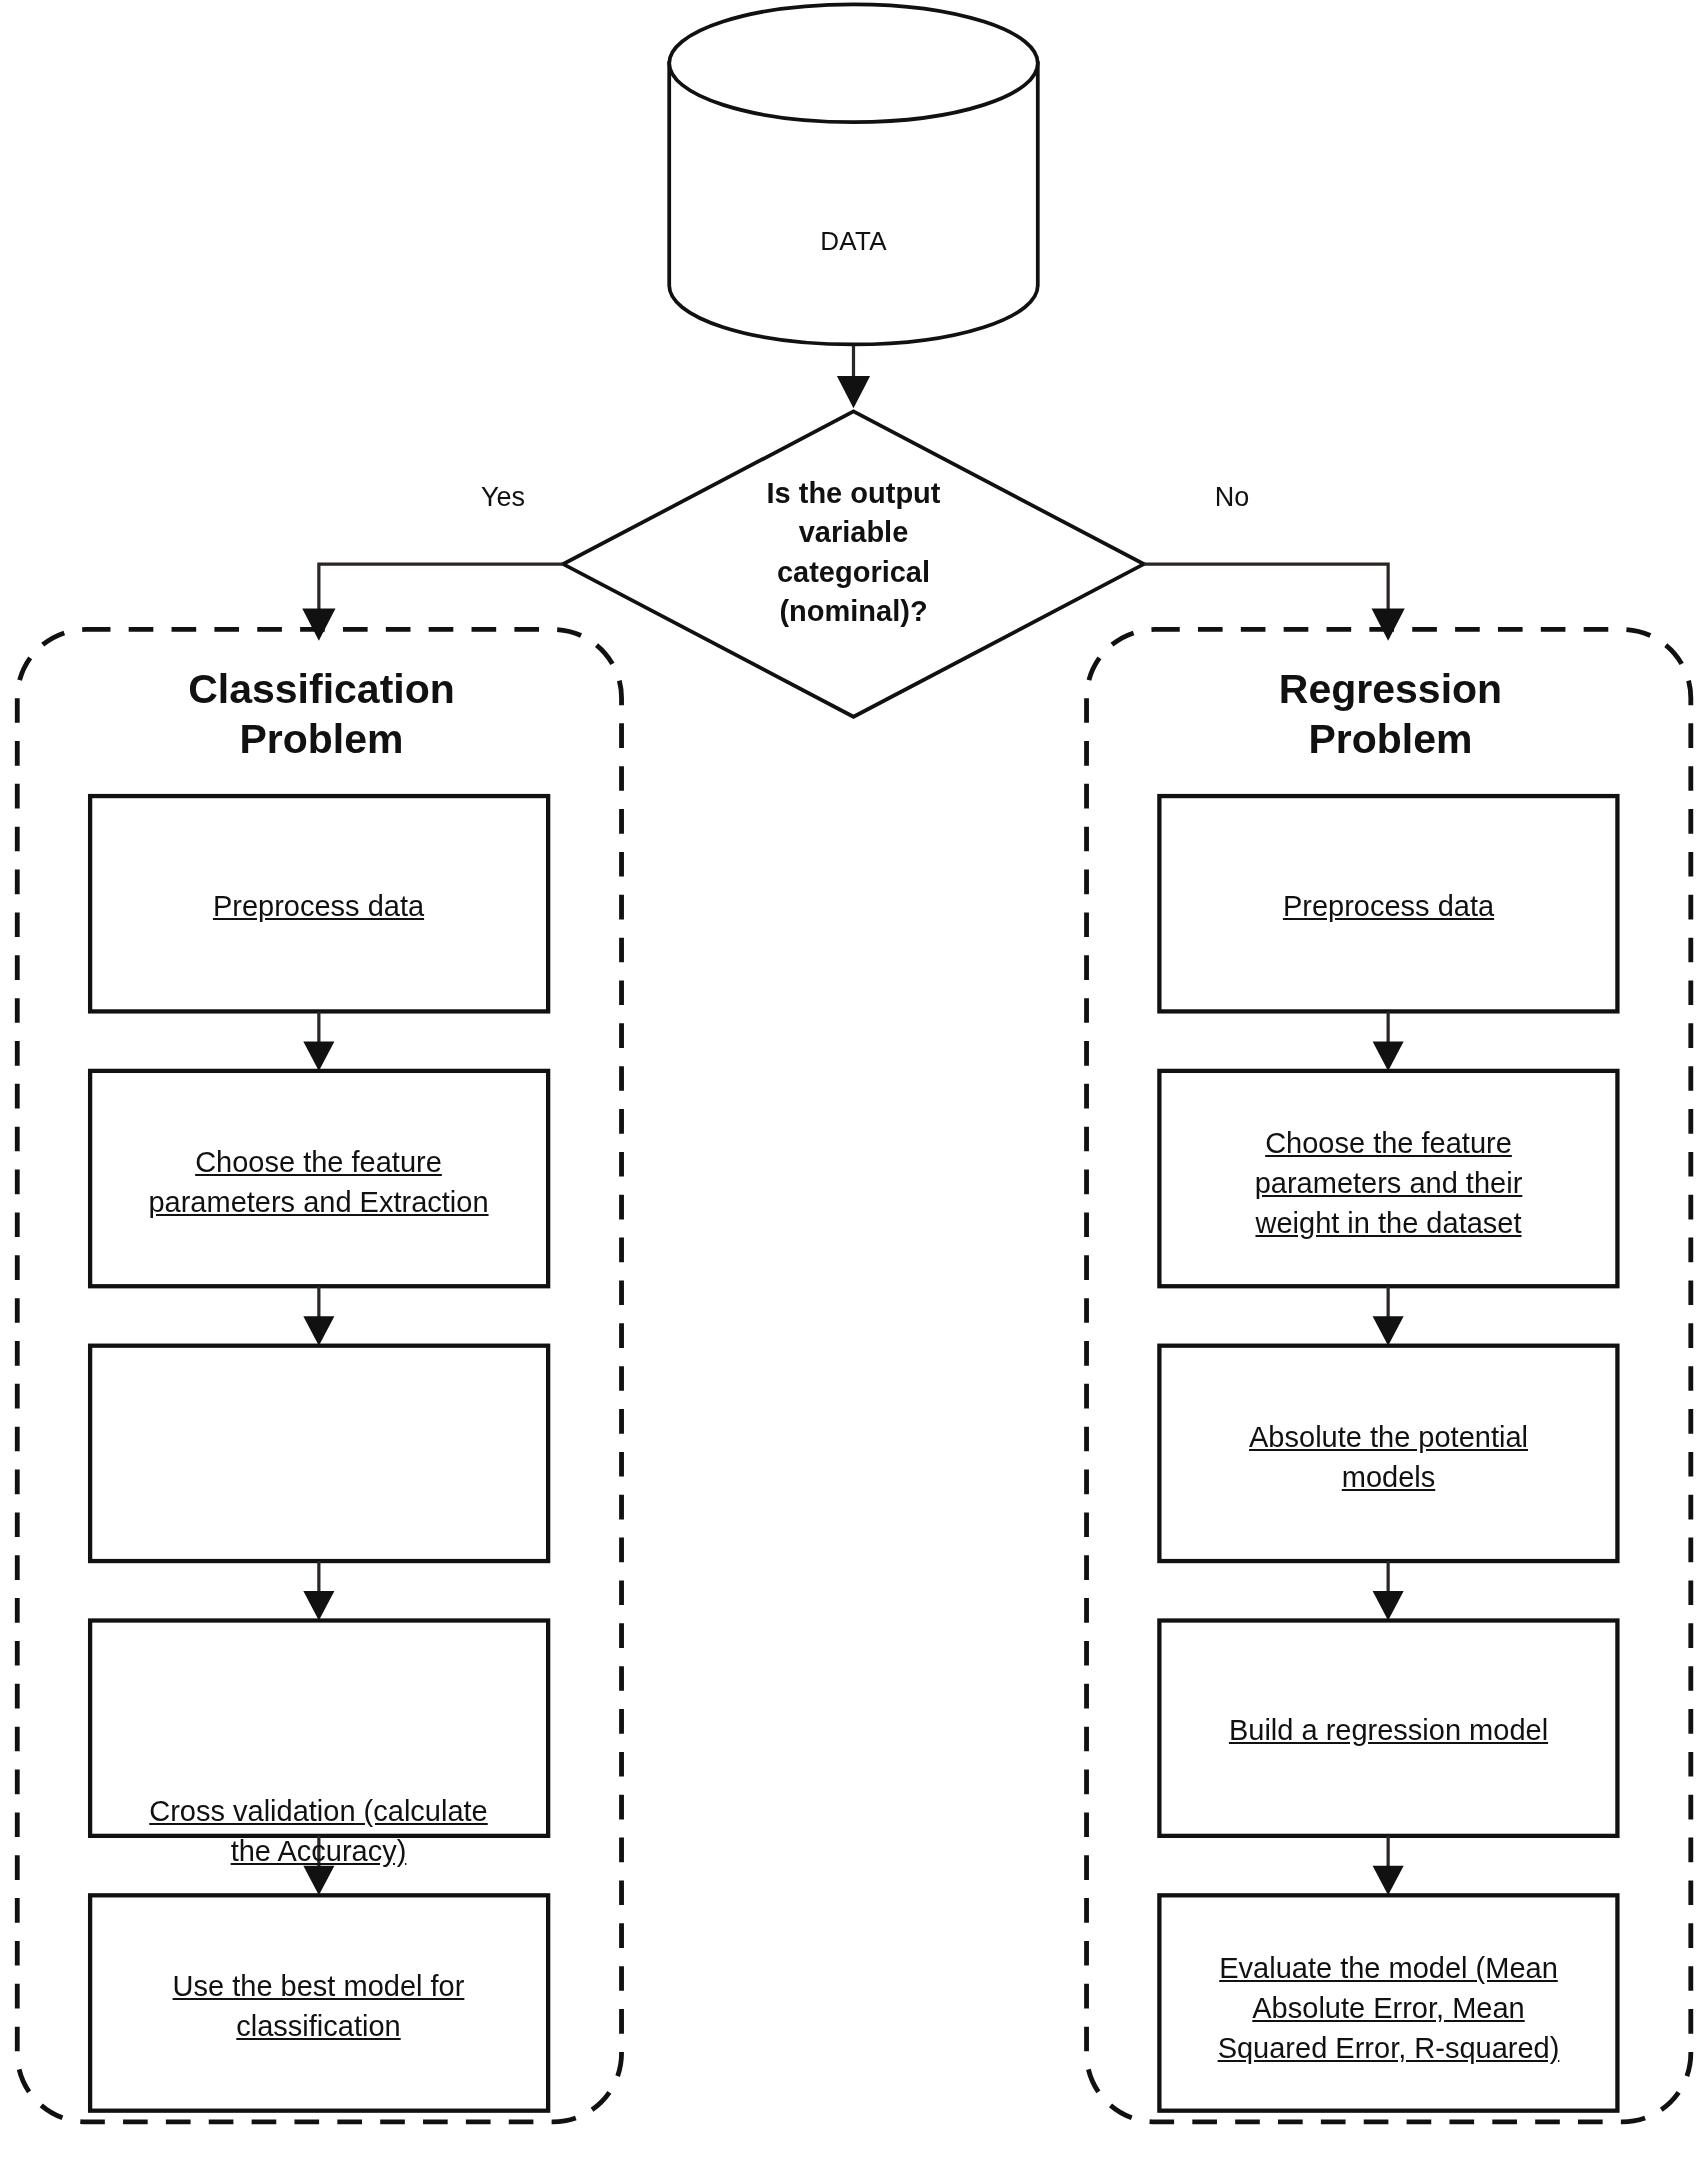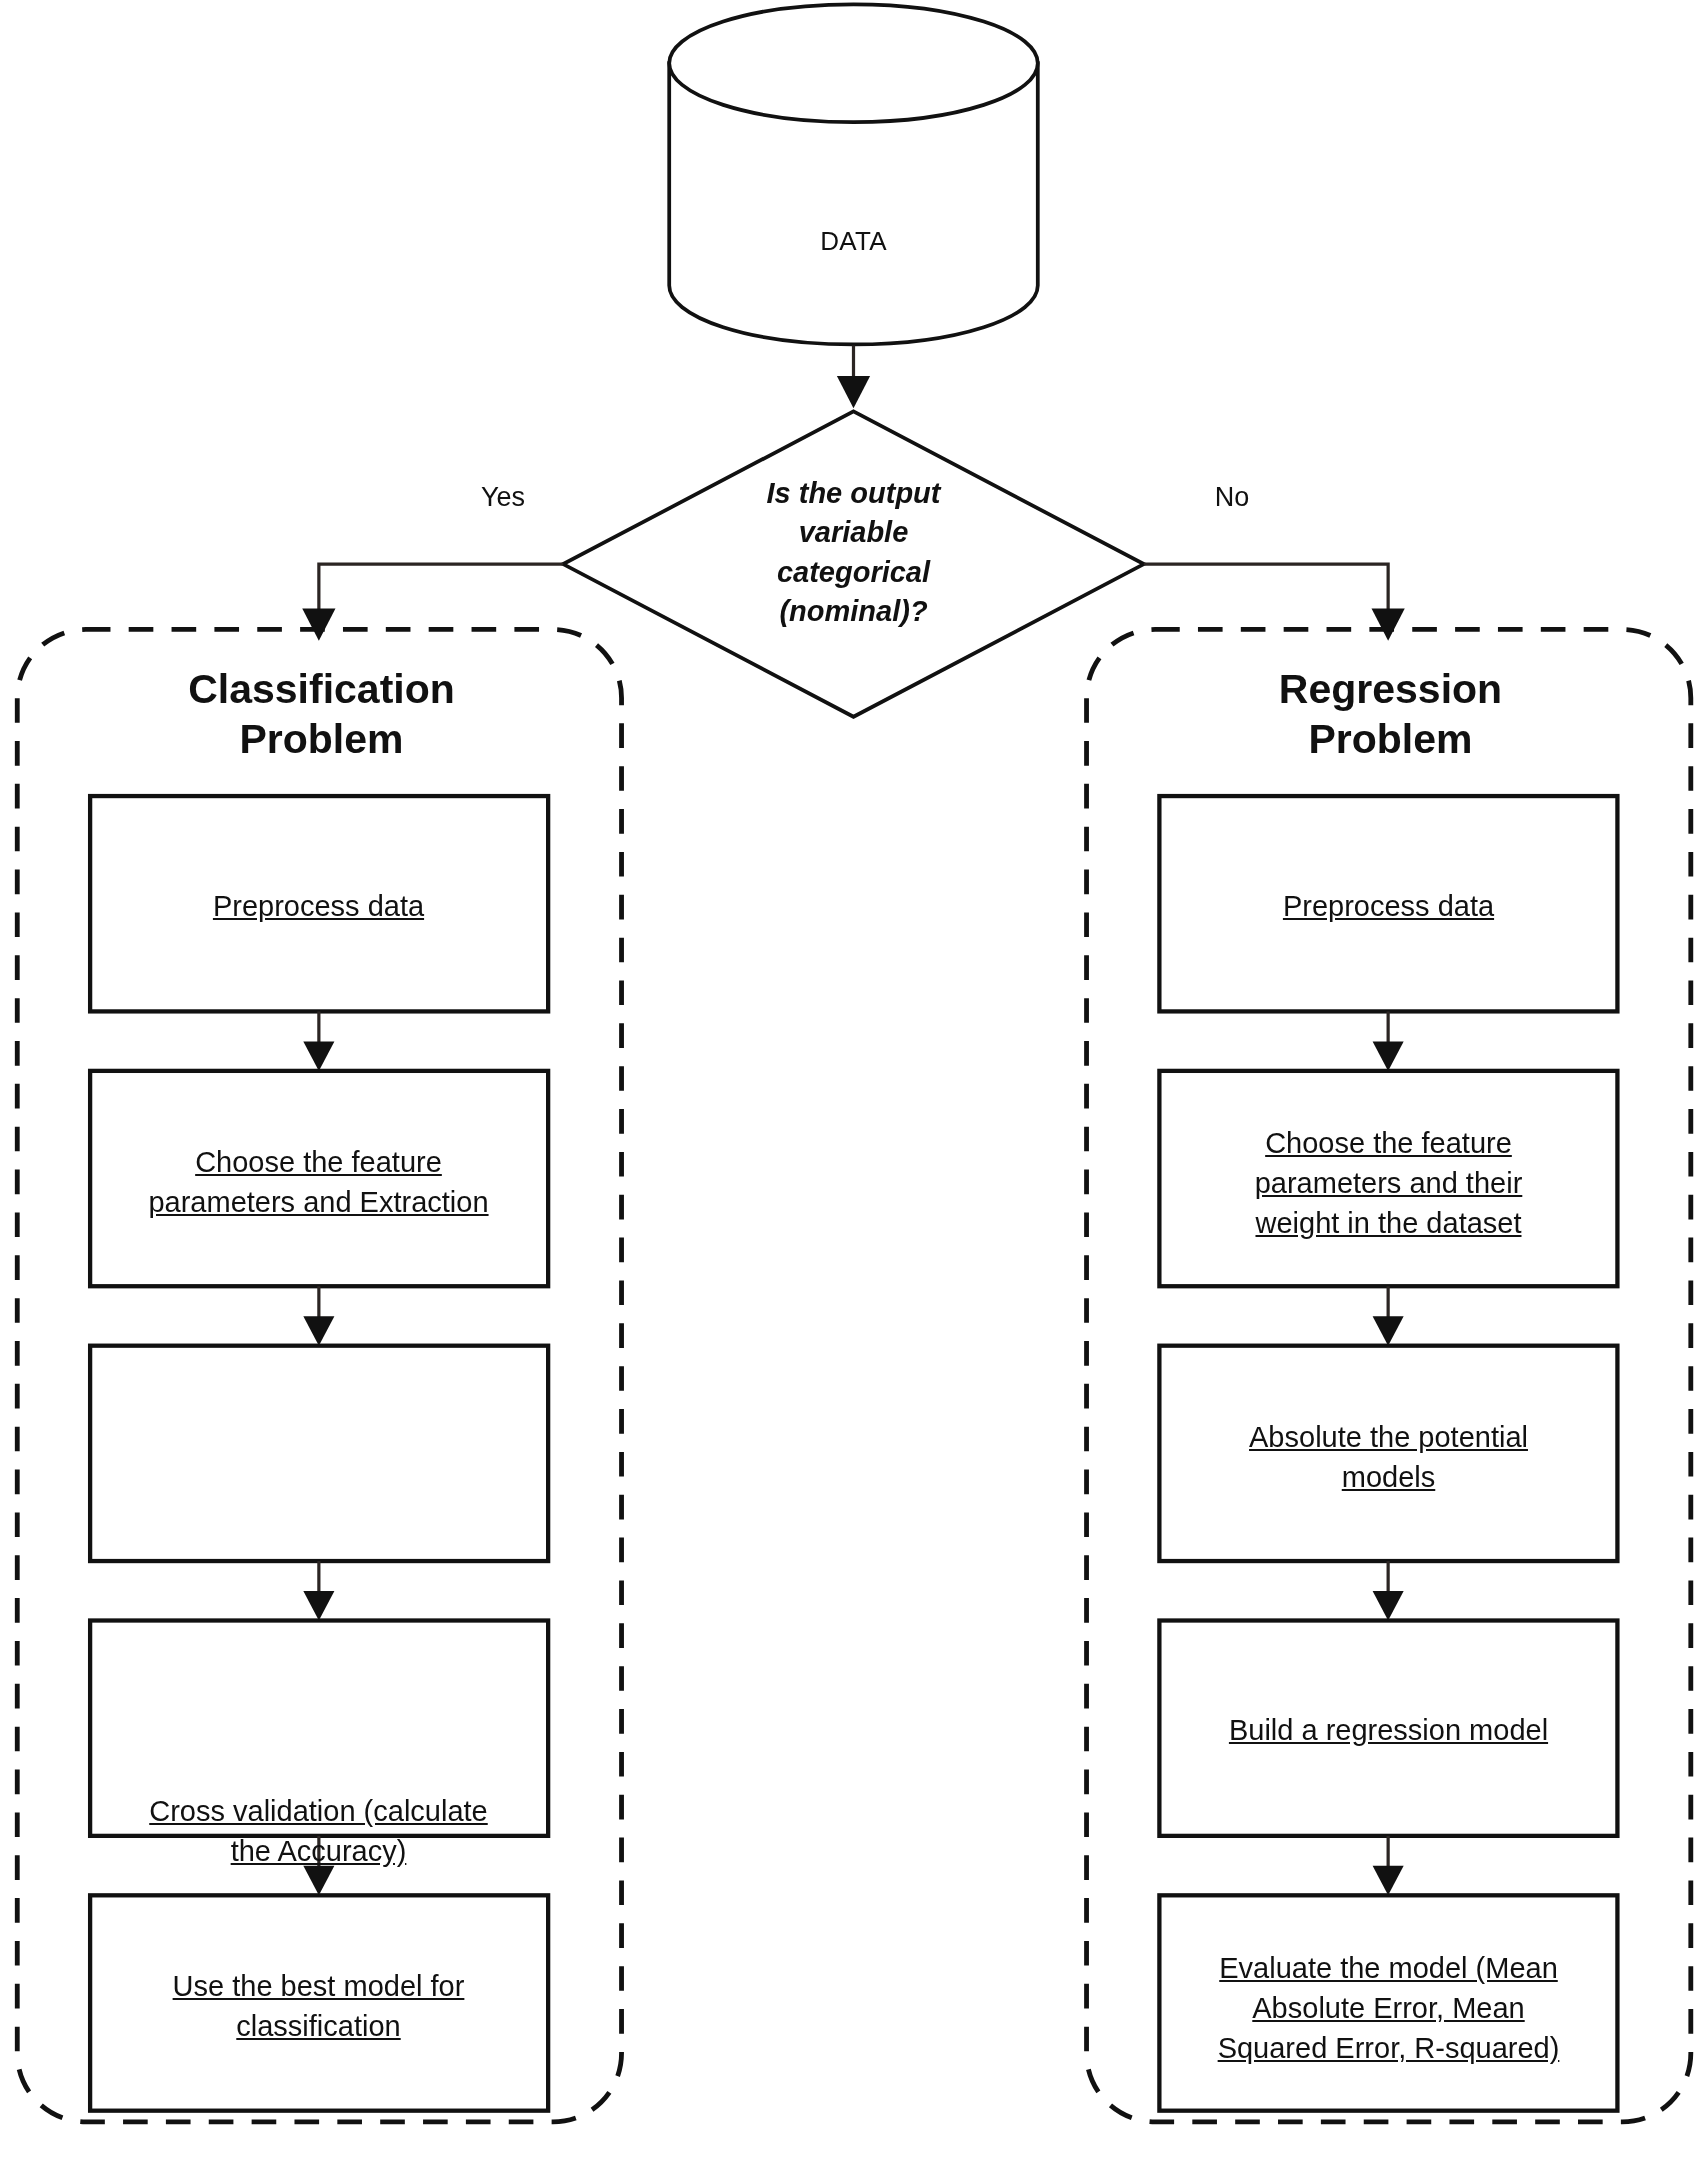--- a/index.html
+++ b/index.html
@@ -161,21 +161,21 @@
     </g>
     <g>
       <path class="stroke-thin" d="M 2591 3427 L 2591 3499"></path>
       <polygon class="arrowhead" points="2591,3538 2562,3483 2620,3483"></polygon>
     </g>
 
   </svg>
 
   <div class="lbl db-label" style="left:669px; top:177px; width:369px;margin-top:48px;">DATA</div>
 
-  <div class="lbl diamond-label" style="left:693px; top:474px; width:321px;font-style:italic;">Is the output
+  <div class="lbl diamond-label" style="left:693px; top:474px; width:321px;">Is the output
 variable
 categorical
 (nominal)?</div>
 
   <div class="lbl branch-label" style="left:407px; top:480px; width:118px;text-align:right;">Yes</div>
 
   <div class="lbl branch-label" style="left:1173px; top:480px; width:118px;">No</div>
 
   <div class="lbl col-title" style="left:59px; top:664px; width:525px;">Classification
 Problem</div>

